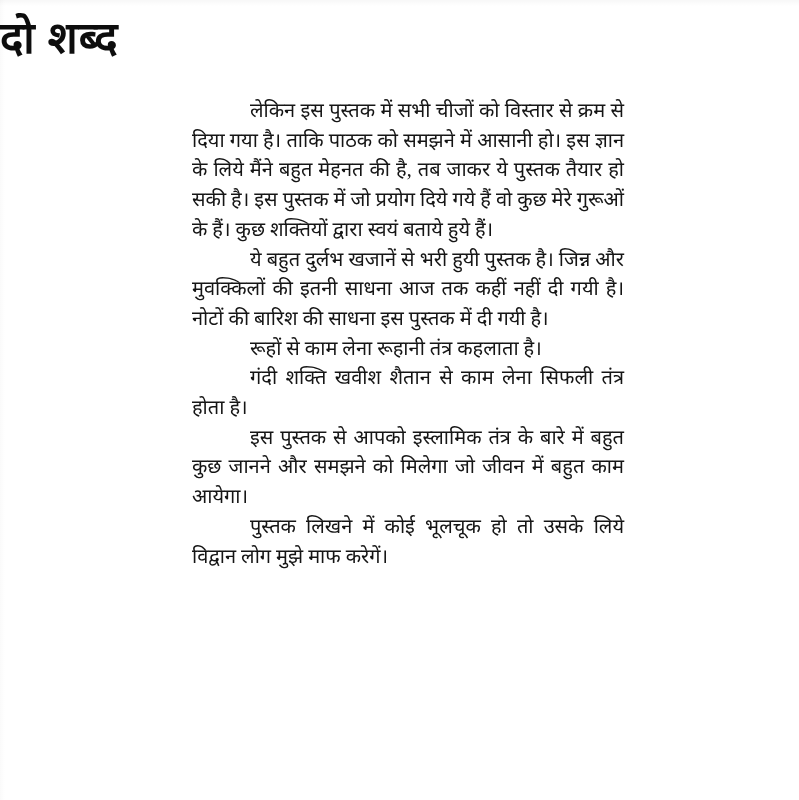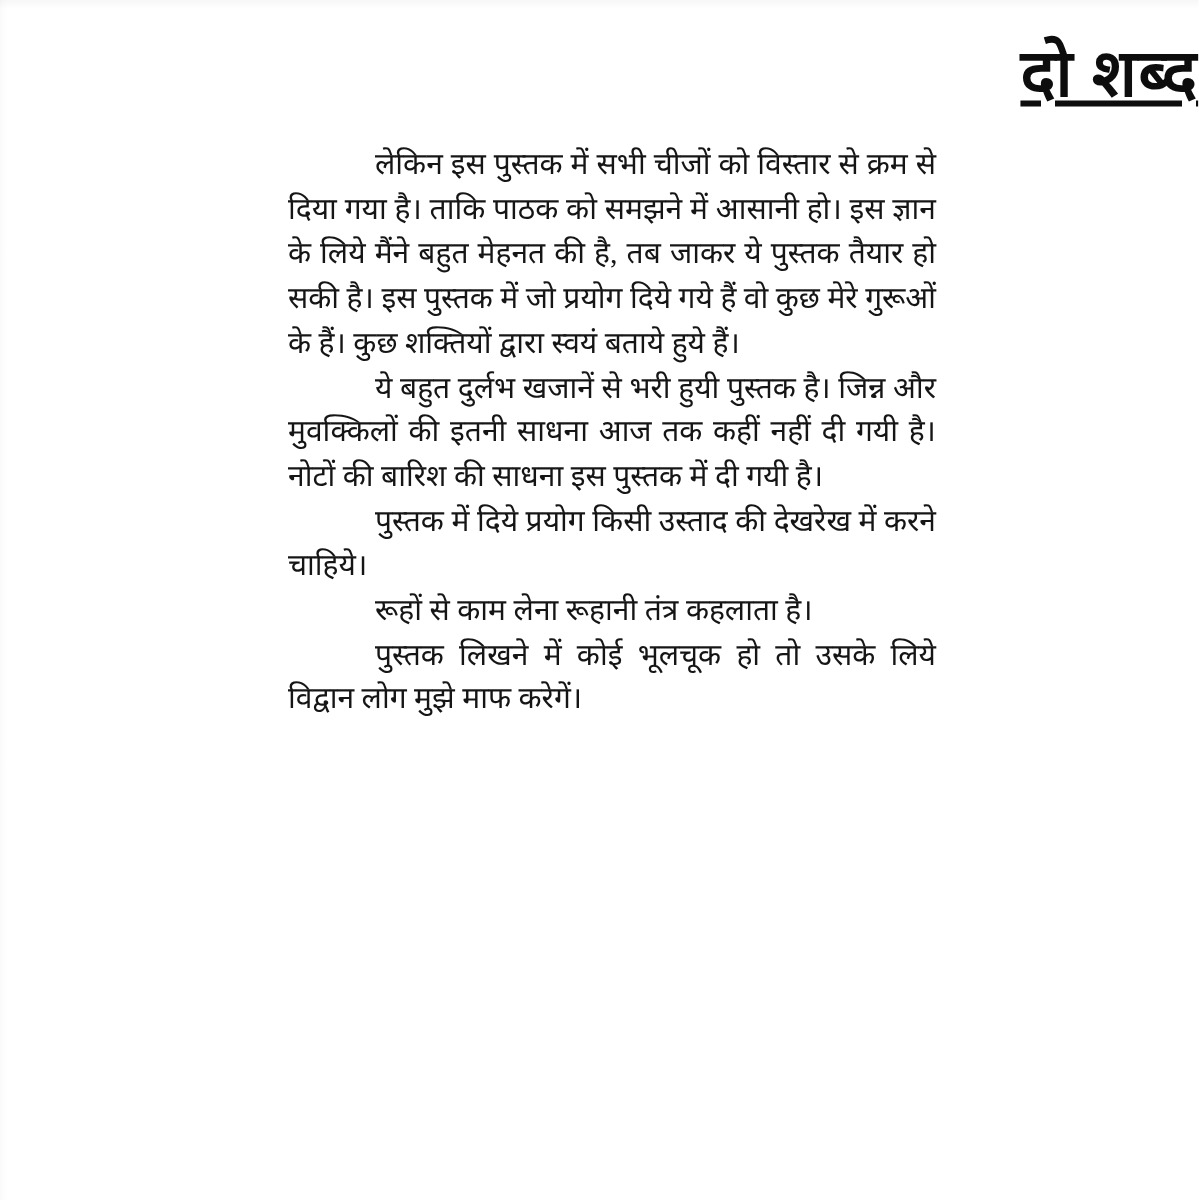--- a/index.html
+++ b/index.html
@@ -14,28 +14,27 @@
     background: #ffffff;
     
     background-image: linear-gradient(to bottom, rgba(0,0,0,0.03), rgba(0,0,0,0) 6px),
                       linear-gradient(to right, rgba(0,0,0,0.02), rgba(0,0,0,0) 5px);
     overflow: hidden;
     font-family: "Liberation Serif", "DejaVu Serif", serif;
     color: #111111;
   }
   .title {
     margin: 0;
-    padding-top: 24px;
-    text-align: right;
+    padding-top: 13px;
+    text-align: left;
     font-size: 44px;
     line-height: 52px;
     font-weight: 700;
     color: #0d0d0d;
     letter-spacing: 1px;
-    text-decoration: underline;
   }
   .body-text {
     position: absolute;
     left: 192px;
     top: 96px;
     width: 432px;
     text-align: justify;
     font-size: 20px;
     line-height: 29.7px;
     color: #151515;
@@ -46,18 +45,19 @@
   }
 </style>
 </head>
 <body>
 
 <div class="page">
   <h1 class="title">दो शब्द</h1>
   <div class="body-text">
     <p>लेकिन इस पुस्तक में सभी चीजों को विस्तार से क्रम से दिया गया है। ताकि पाठक को समझने में आसानी हो। इस ज्ञान के लिये मैंने बहुत मेहनत की है, तब जाकर ये पुस्तक तैयार हो सकी है। इस पुस्तक में जो प्रयोग दिये गये हैं वो कुछ मेरे गुरूओं के हैं।  कुछ शक्तियों द्वारा स्वयं बताये हुये हैं।</p>
     <p>ये बहुत दुर्लभ खजानें से भरी हुयी पुस्तक है। जिन्न और मुवक्किलों की इतनी साधना आज तक कहीं नहीं दी गयी है। नोटों की बारिश की साधना इस पुस्तक में दी गयी है।</p>
-    <p>पुस्तक में दिये प्रयोग किसी उस्ताद की देखरेख में करने चाहिये।</p>
     <p>रूहों से काम लेना रूहानी तंत्र कहलाता है।</p>
+    <p>गंदी शक्ति  खवीश शैतान से काम लेना सिफली तंत्र होता है।</p>
+    <p>इस पुस्तक से आपको इस्लामिक तंत्र के बारे में बहुत कुछ जानने और समझने को मिलेगा जो जीवन में बहुत काम आयेगा।</p>
     <p>पुस्तक लिखने में कोई भूलचूक हो तो उसके लिये विद्वान लोग मुझे माफ करेगें।</p>
 
   </div>
 </div>
 
 </body></html>

